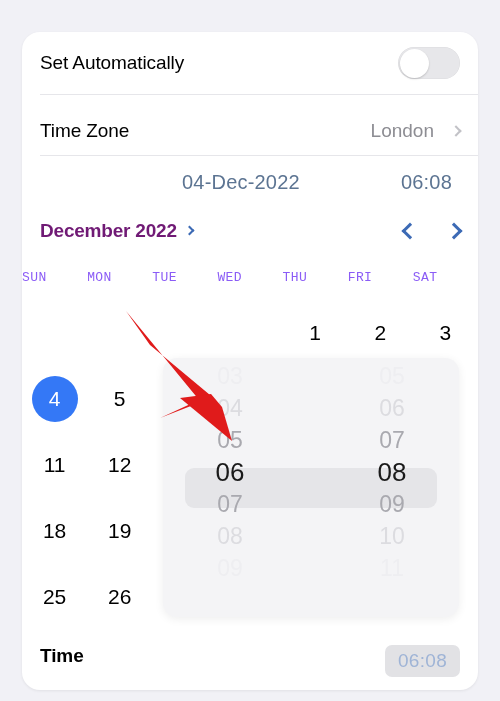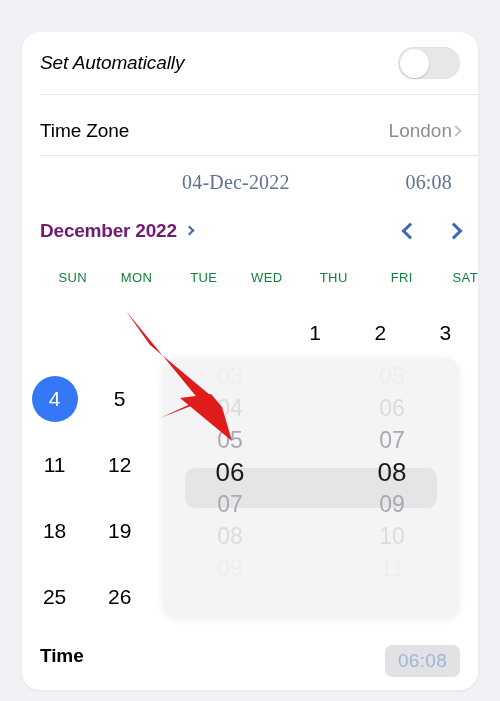--- a/index.html
+++ b/index.html
@@ -21,23 +21,23 @@
   }
 
   
   .row {
     position:absolute; left:0; width:456px;
     display:flex; align-items:center;
     padding:0 18px;
   }
   .row-label { font-size:19px; color:#000; letter-spacing:-0.1px; }
   .row-label.bold { font-weight:bold; }
-  .row-right { margin-left:auto; display:flex; align-items:center; gap:0; }
-
-  #row-auto { top:0; height:62px;font-style:italic; }
+  .row-right { margin-left:auto; display:flex; align-items:center; gap:18px; }
+
+  #row-auto { top:0; height:62px; }
   #row-tz   { top:69px; height:60px; }
 
   .divider {
     position:absolute; left:18px; width:438px; height:1px;
     background:#e6e6ea;
   }
   #div1 { top:62px; }
   #div2 { top:123px; }
 
   
@@ -56,21 +56,21 @@
   .tz-value { font-size:19px; color:#8d8d93; }
   .chev-gray {
     width:8px; height:8px;
     border-right:2px solid #c2c2c7; border-top:2px solid #c2c2c7;
     transform:rotate(45deg);
   }
 
   
   #summary {
     position:absolute; top:130px; left:0; width:448px; height:40px;
-    display:flex; align-items:center;font-family:Liberation Serif, serif;
+    display:flex; align-items:center;
   }
   #summary .date-txt {
     position:absolute; left:160px;
     font-size:20px; color:#5c7492; letter-spacing:0.2px;
   }
   #summary .time-txt {
     position:absolute; right:18px;
     font-size:20px; color:#5c7492; letter-spacing:0.2px;
   }
 
@@ -94,22 +94,23 @@
   }
   .chev-nav.left  { transform:rotate(-135deg); }
   .chev-nav.right { transform:rotate(45deg); }
 
   
   #weekdays {
     position:absolute; top:238px; left:0; width:456px; height:26px;
     display:grid; grid-template-columns:repeat(7,1fr);
   }
   #weekdays div {
-    font-size:13px; color:#15803d; text-align:right;
+    font-size:13px; color:#8b5cf6; text-align:left;
     letter-spacing:0.4px;
+    font-family:Liberation Mono, monospace;
   }
 
   #days {
     position:absolute; top:268px; left:0; width:456px;
     display:grid; grid-template-columns:repeat(7,1fr);
     grid-auto-rows:66px;
   }
   .day {
     display:flex; align-items:center; justify-content:center;
     font-size:21px; color:#000;

